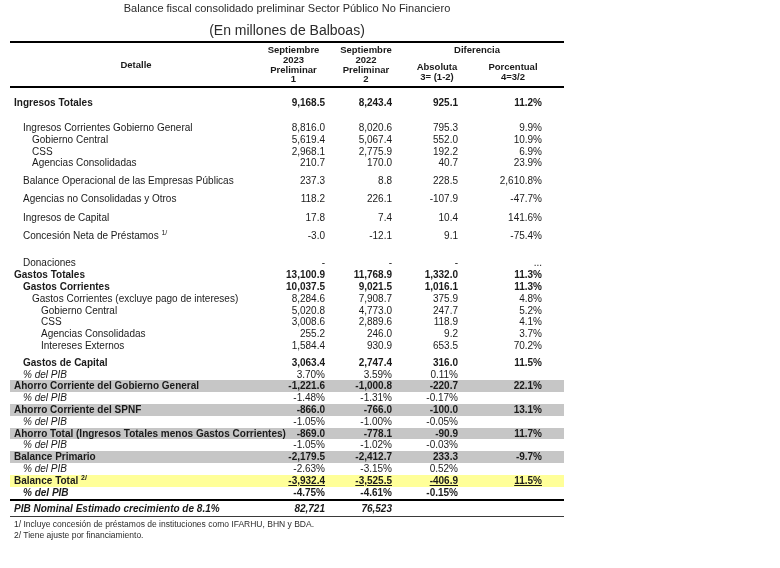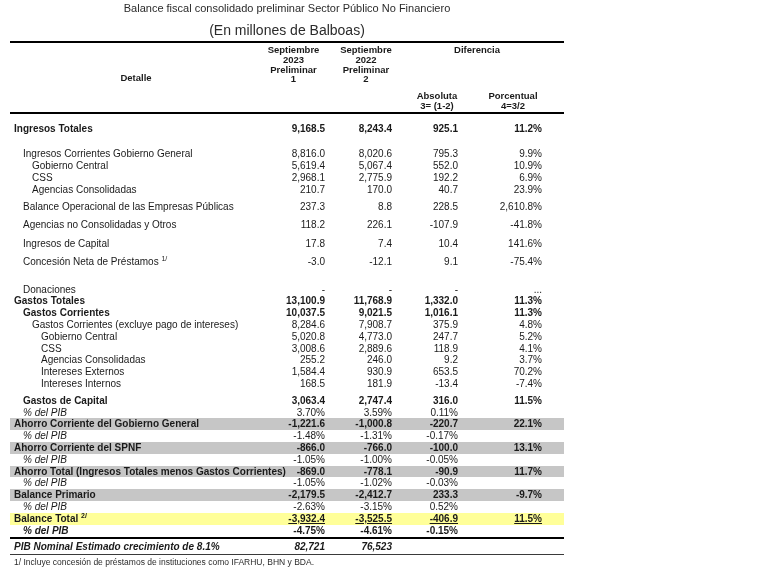--- a/index.html
+++ b/index.html
@@ -15,21 +15,21 @@
   
   .table-head {
     display:grid; grid-template-columns:252px 78px 70px 68px 86px;
     border-top:2px solid #000; border-bottom:2px solid #000;
     margin-top:5px; padding:2px 0 2px; font-weight:bold; font-size:9.5px; line-height:9.8px;
   }
   .head-detalle { display:flex; align-items:center; justify-content:center; }
   .head-col { text-align:center; }
   .head-col.c1 { padding-right:15px; }
   .head-col.c2 { padding-right:18px; }
-  .diff-group { grid-column:4 / 6; display:flex; flex-direction:column; justify-content:flex-start;gap:29px; }
+  .diff-group { grid-column:4 / 6; display:flex; flex-direction:column; justify-content:flex-start; }
   .diff-title { text-align:center; margin-bottom:7px; padding-right:20px; }
   .diff-cols  { display:grid; grid-template-columns:68px 86px; }
   .diff-col   { text-align:center; }
   .diff-col.c3 { padding-right:14px; }
   .diff-col.c4 { padding-right:16px; }
 
   
   .rows { margin-top:9px; }
   .row {
     display:grid; grid-template-columns:252px 78px 70px 68px 86px;
@@ -135,21 +135,21 @@
           <div class="v v1">237.3</div>
           <div class="v v2">8.8</div>
           <div class="v v3">228.5</div>
           <div class="v v4">2,610.8%</div>
         </div>
         <div class="row ind1" style="margin-top: 6px;">
           <div class="cell-label"><span>Agencias no Consolidadas y Otros</span></div>
           <div class="v v1">118.2</div>
           <div class="v v2">226.1</div>
           <div class="v v3">-107.9</div>
-          <div class="v v4">-41.8%</div>
+          <div class="v v4">-47.7%</div>
         </div>
         <div class="row ind1" style="margin-top: 7px;">
           <div class="cell-label"><span>Ingresos de Capital</span></div>
           <div class="v v1">17.8</div>
           <div class="v v2">7.4</div>
           <div class="v v3">10.4</div>
           <div class="v v4">141.6%</div>
         </div>
         <div class="row ind1" style="margin-top: 6px;">
           <div class="cell-label"><span>Concesión Neta de Préstamos</span> <sup>1/</sup></div>
@@ -207,27 +207,20 @@
           <div class="v v3">9.2</div>
           <div class="v v4">3.7%</div>
         </div>
         <div class="row ind3">
           <div class="cell-label"><span>Intereses Externos</span></div>
           <div class="v v1">1,584.4</div>
           <div class="v v2">930.9</div>
           <div class="v v3">653.5</div>
           <div class="v v4">70.2%</div>
         </div>
-        <div class="row ind3">
-          <div class="cell-label"><span>Intereses Internos</span></div>
-          <div class="v v1">168.5</div>
-          <div class="v v2">181.9</div>
-          <div class="v v3">-13.4</div>
-          <div class="v v4">-7.4%</div>
-        </div>
         <div class="row ind1 bold" style="margin-top: 5px;">
           <div class="cell-label"><span>Gastos de Capital</span></div>
           <div class="v v1">3,063.4</div>
           <div class="v v2">2,747.4</div>
           <div class="v v3">316.0</div>
           <div class="v v4">11.5%</div>
         </div>
         <div class="row ind1">
           <div class="cell-label italic"><span>%  del PIB</span></div>
           <div class="v v1">3.70%</div>

